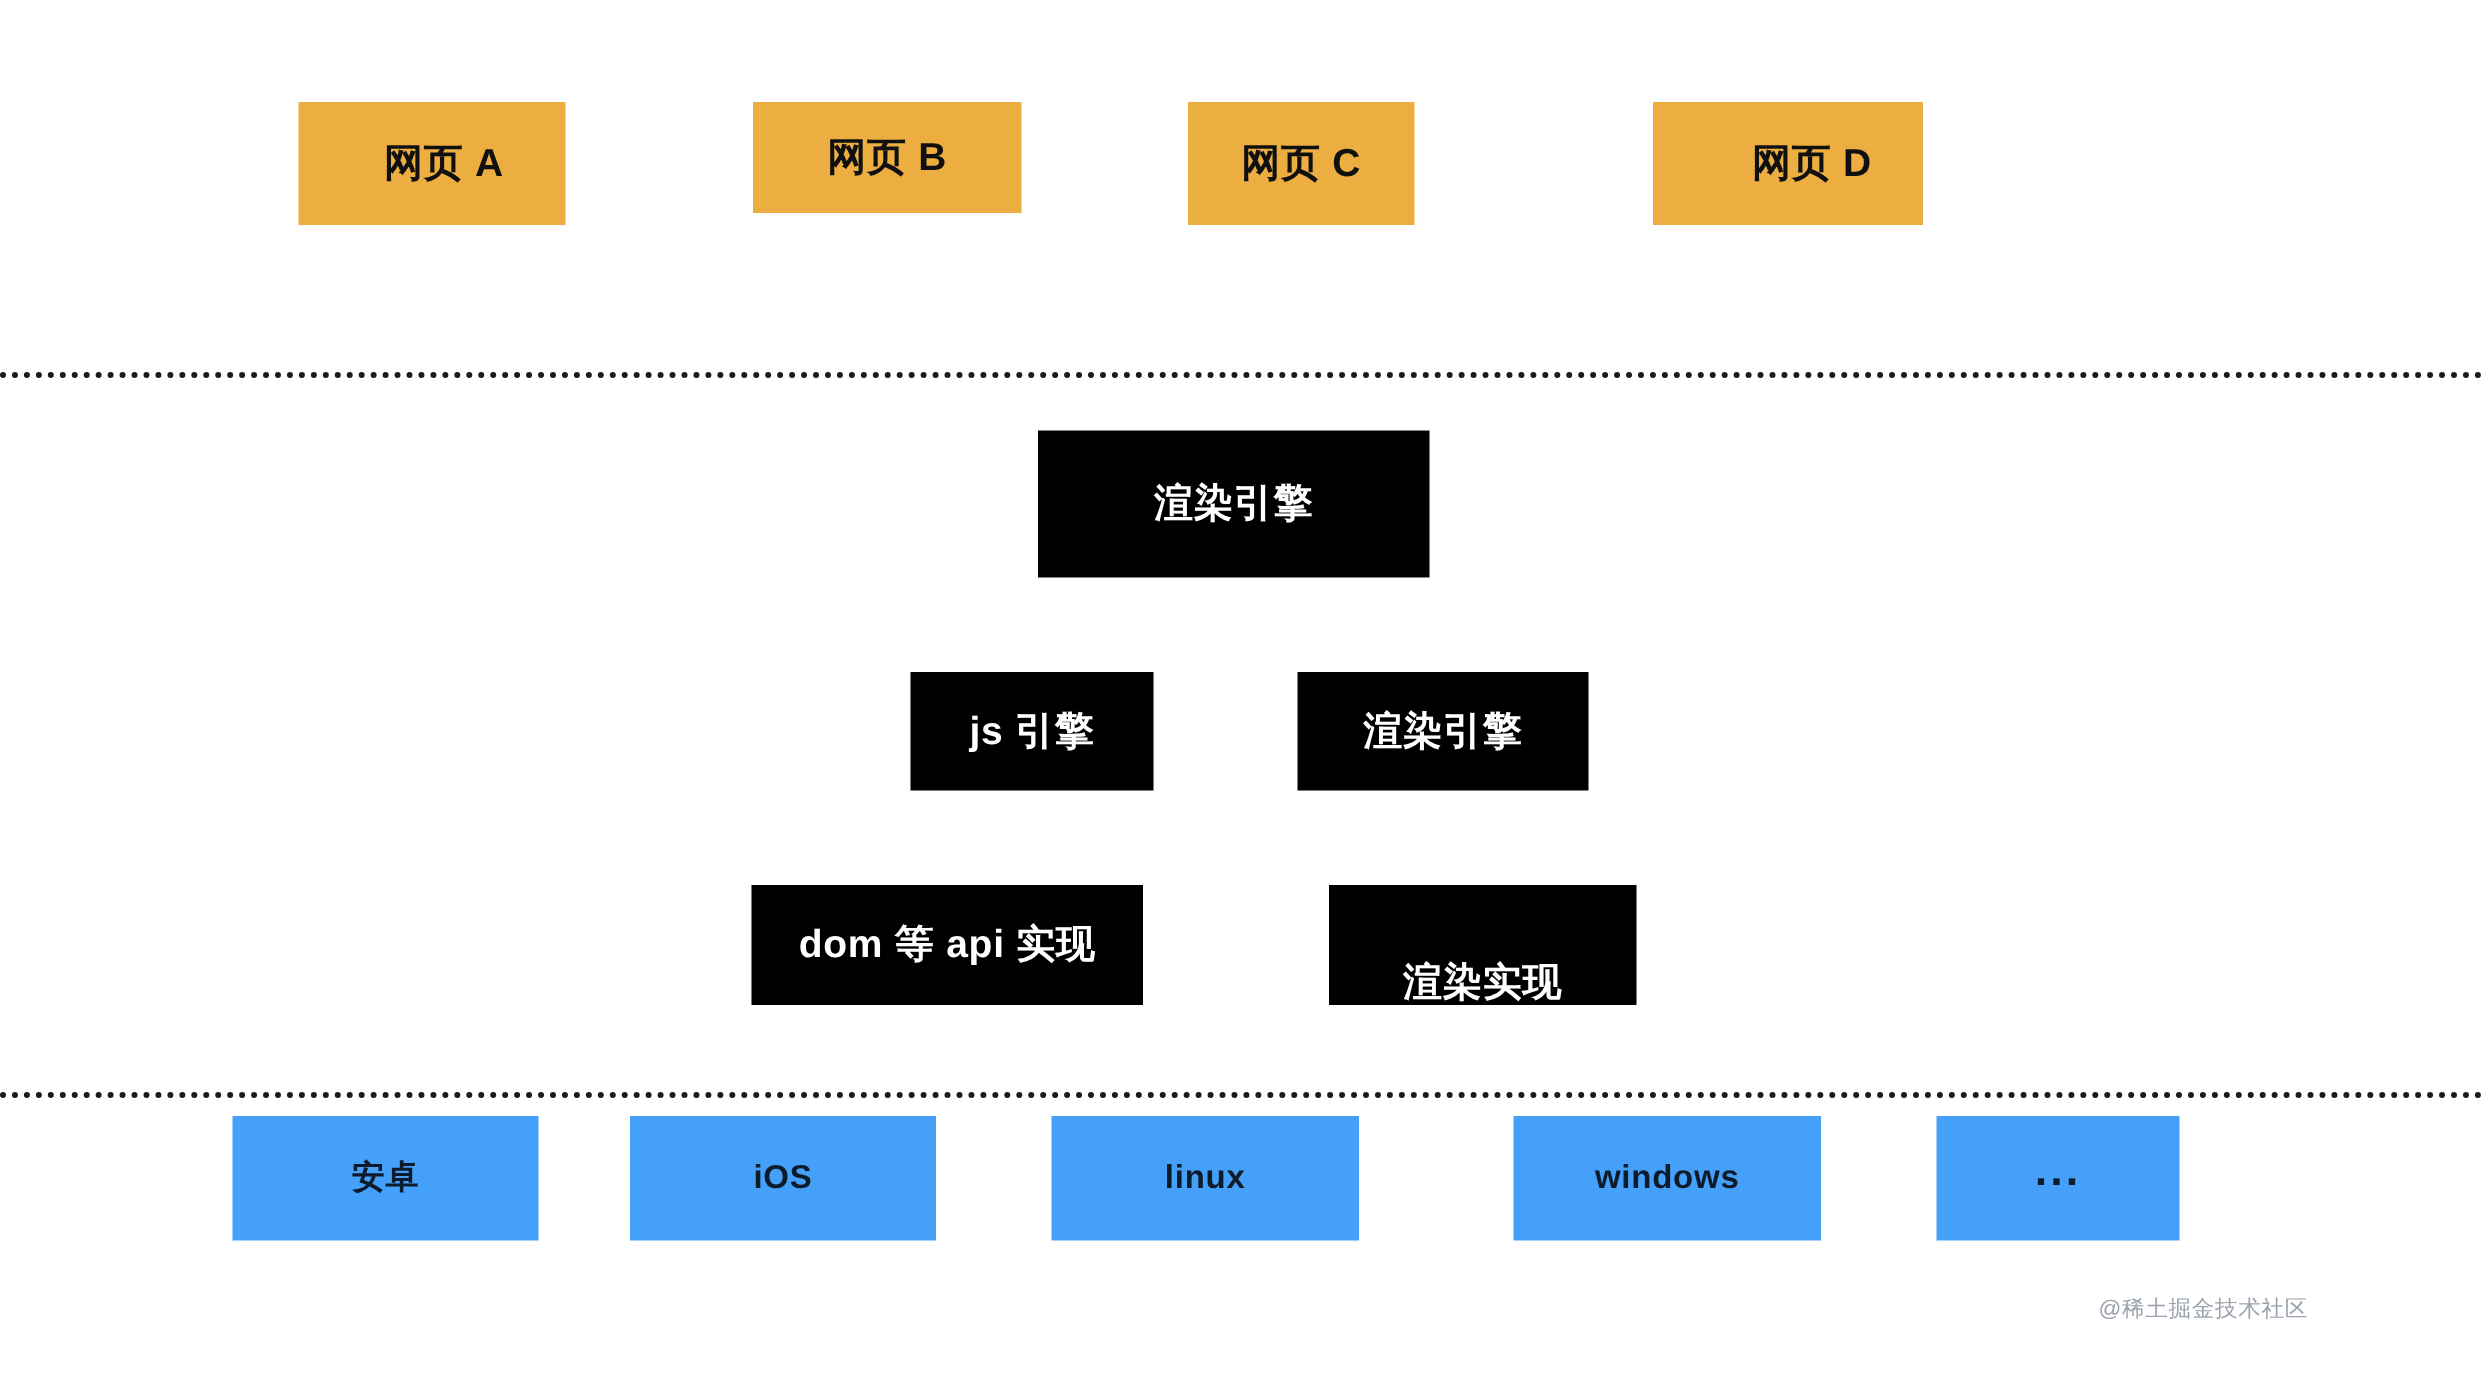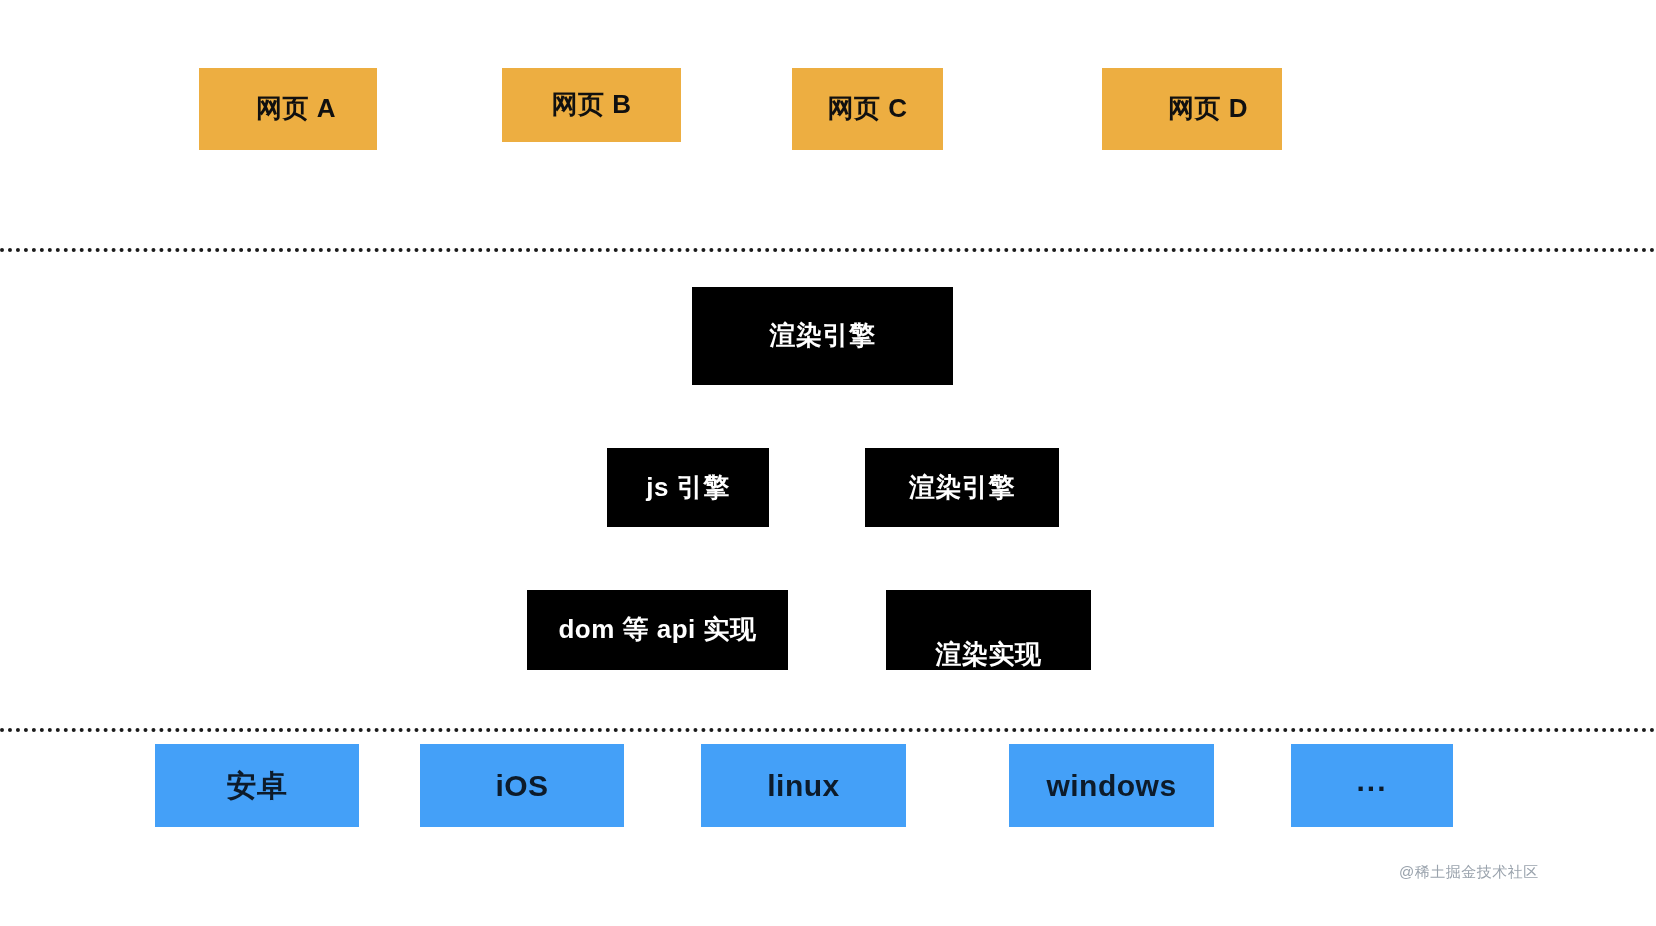--- a/index.html
+++ b/index.html
@@ -45,21 +45,21 @@
     color: #ffffff;
     font-size: 26px;
     font-weight: 700;
     letter-spacing: 0.5px;
   }
 
   
   .os-node {
     background: #44a0f8;
     color: #0d1b2a;
-    font-size: 30px;
+    font-size: 22px;
     font-weight: 700;
     letter-spacing: 0.5px;
   }
   .os-node.ellipsis-node {
     font-size: 30px;
     letter-spacing: 2px;
     padding-bottom: 10px;
   }
 
   
@@ -109,21 +109,21 @@
   <div id="engines-layer">
       <div class="node engine-node" style="left: 692px; top: 287px; width: 261px; height: 98px;">
         <span>渲染引擎</span>
       </div>
       <div class="node engine-node" style="left: 607px; top: 448px; width: 162px; height: 79px;">
         <span>js 引擎</span>
       </div>
       <div class="node engine-node" style="left: 865px; top: 448px; width: 194px; height: 79px;">
         <span>渲染引擎</span>
       </div>
-      <div class="node engine-node" style="left: 527px; top: 590px; width: 261px; height: 80px;">
+      <div class="node engine-node" style="left: 501px; top: 590px; width: 261px; height: 80px;">
         <span>dom 等 api 实现</span>
       </div>
       <div class="node engine-node" style="left: 886px; top: 590px; width: 205px; height: 80px; align-items: flex-end;">
         <span>渲染实现</span>
       </div>
     </div>
 
   <div id="os-layer">
       <div class="node os-node" style="left: 155px; top: 744px; width: 204px; height: 83px;">
         <span>安卓</span>

